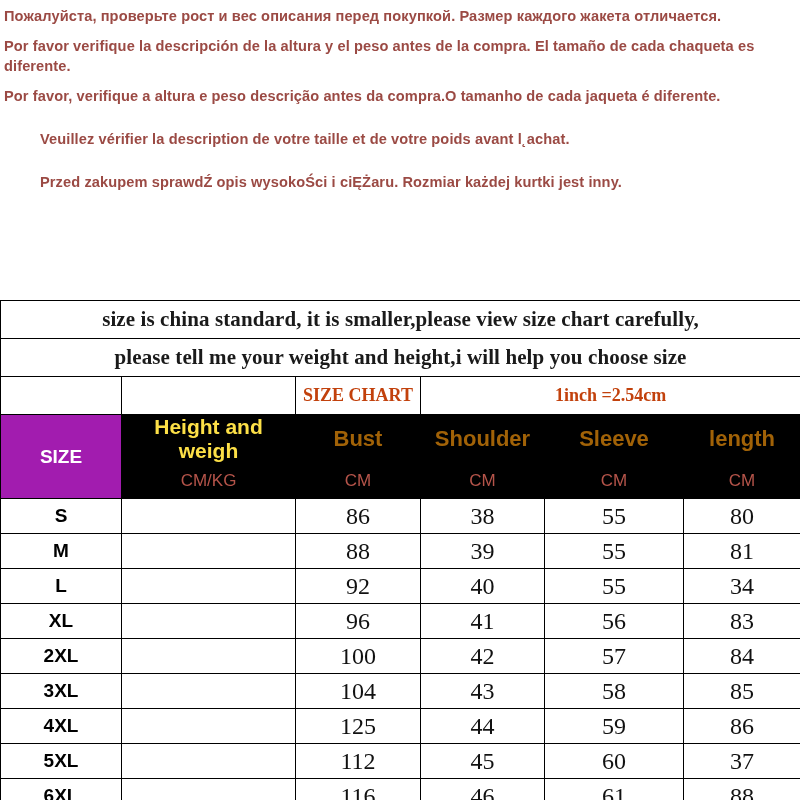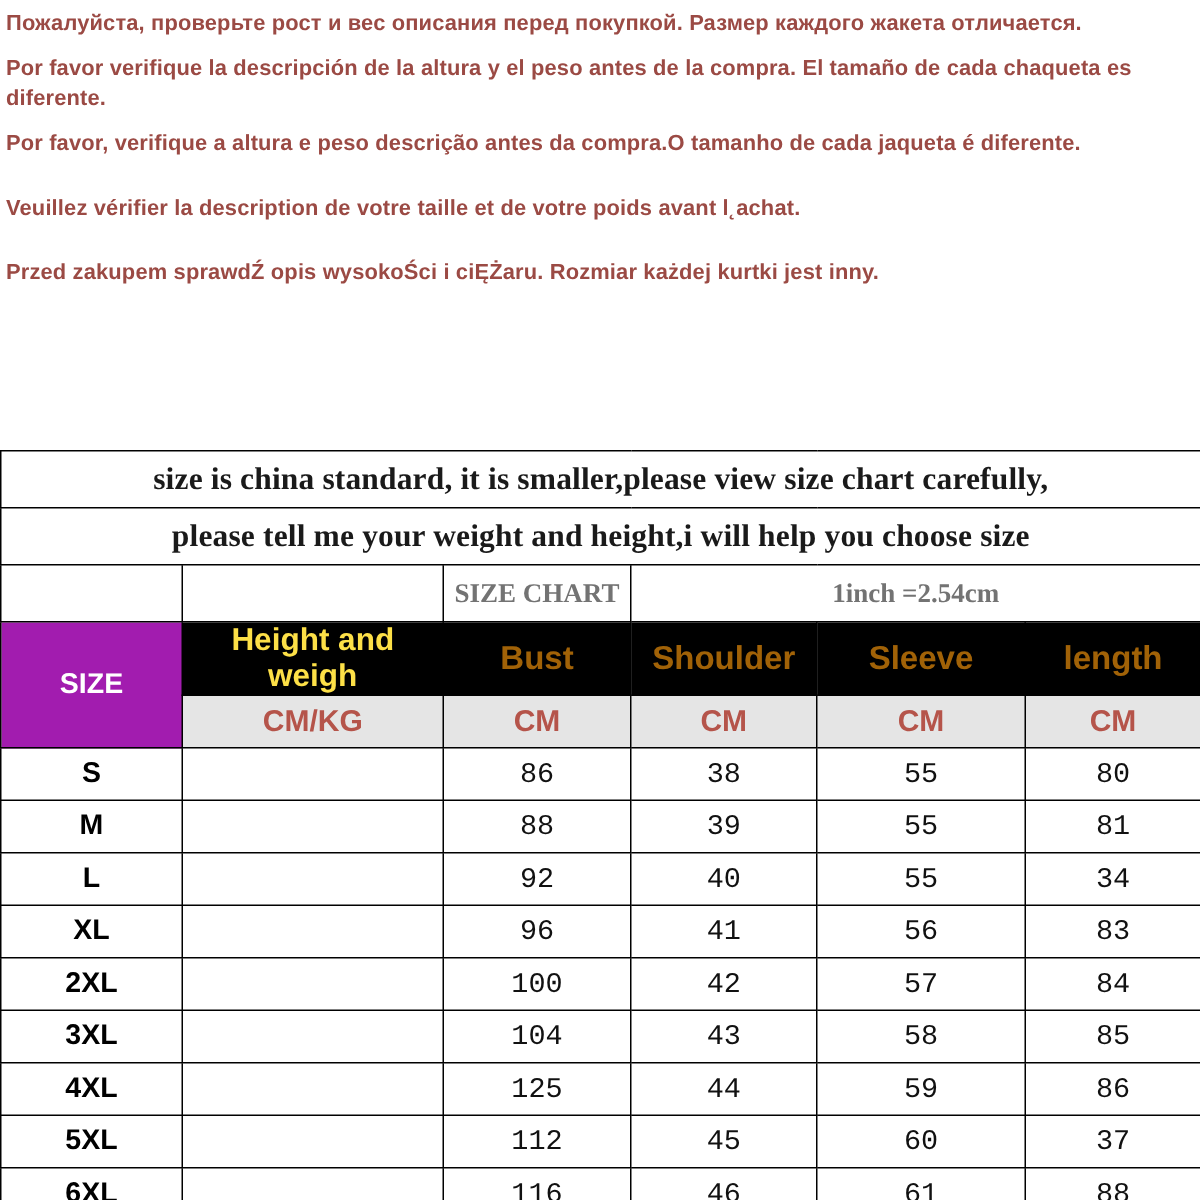--- a/index.html
+++ b/index.html
@@ -38,20 +38,21 @@
     font-family: "DejaVu Sans Mono", monospace;
     font-size: 14.4px;
     letter-spacing: -0.2px;
   }
   .notice.bold {
     font-weight: bold;
     font-size: 14.6px;
   }
   .notice.gap-top {
     margin-top: 22px;
+    margin-left: 36px;
   }
 
   
   .chart-wrap {
     position: absolute;
     left: 0;
     top: 300px;
     width: 800px;
   }
   table.size-chart {
@@ -72,21 +73,21 @@
     font-weight: bold;
     font-size: 21px;
     color: #1a1a1a;
     letter-spacing: 0.1px;
   }
   .sub-head {
     height: 37px;
     font-family: "Liberation Serif", serif;
     font-weight: bold;
     font-size: 18px;
-    color: #737373;
+    color: #c2410c;
   }
   .blank-cell { height: 37px; }
 
   td.size-cell {
     background: #a21caf;
     color: #ffffff;
     font-weight: bold;
     font-size: 19px;
     font-family: "Liberation Sans", sans-serif;
     height: 72px;
@@ -97,37 +98,37 @@
     font-weight: bold;
     font-size: 22px;
     height: 38px;
     border-bottom: 1.5px solid #000000;
   }
   td.hdr-black.red-label {
     color: #fde047;
     font-size: 21px;
   }
   td.unit-cell {
-    background: #e5e5e5;
+    background: #000000;
     color: #b5544a;
-    font-weight: bold;
-    font-size: 20px;
+    font-weight: normal;
+    font-size: 17px;
     height: 34px;
   }
 
   td.data-size {
     font-weight: bold;
     font-size: 19px;
     color: #000000;
     height: 34px;
   }
   td.data-val {
-    font-size: 19px;
+    font-size: 24px;
     color: #111111;
-    font-family: Liberation Mono, monospace;
+    font-family: Liberation Serif, serif;
   }
   td.data-hw { background: #ffffff; }
 </style>
 </head>
 <body>
 
 <div id="page">
 
   <div class="notices">
     <p class="notice bold">Пожалуйста, проверьте рост и вес описания перед покупкой. Размер каждого жакета отличается.</p>

